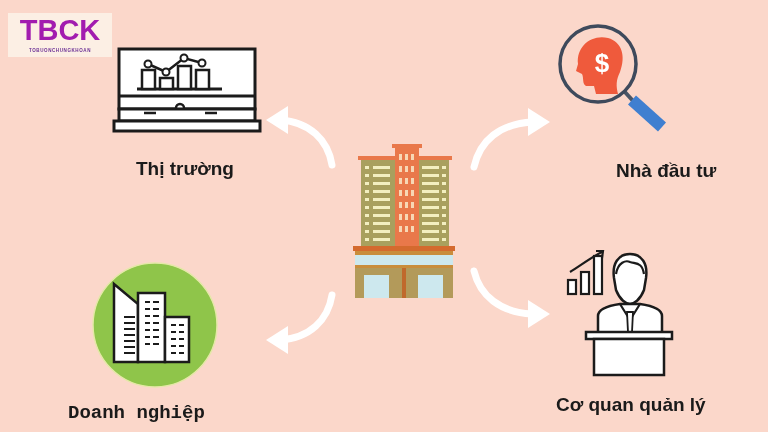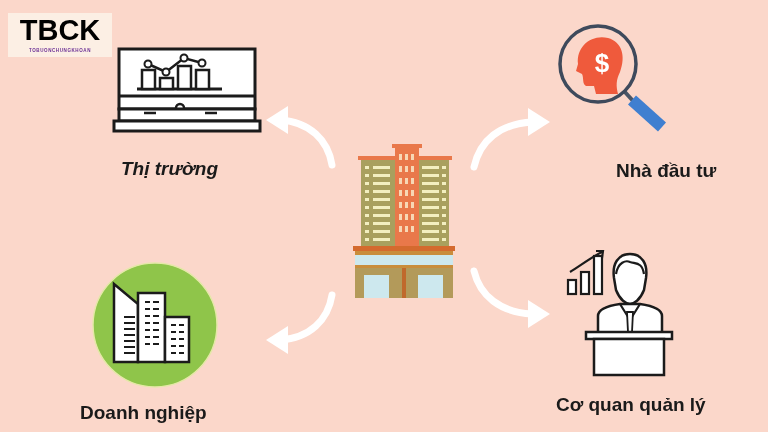--- a/index.html
+++ b/index.html
@@ -1,19 +1,19 @@
 <!DOCTYPE html>
 <html><head>
 <meta charset="utf-8">
 <style>
   html,body{margin:0;padding:0;}
   body{width:768px;height:432px;background:#fbd7ca;position:relative;overflow:hidden;font-family:"Liberation Sans","DejaVu Sans",sans-serif;}
   .abs{position:absolute;}
   .logo{left:8px;top:13px;width:104px;height:44px;background:#fcefe4;}
-  .logo-main{position:absolute;left:0;right:0;top:2px;text-align:center;font-weight:bold;font-size:29px;color:#000000;letter-spacing:0px;line-height:30px;}
+  .logo-main{position:absolute;left:0;right:0;top:2px;text-align:center;font-weight:bold;font-size:29px;color:#a21caf;letter-spacing:0px;line-height:30px;}
   .logo-sub{position:absolute;left:0;right:0;top:35px;text-align:center;font-size:4.5px;color:#6b2f95;letter-spacing:0.6px;font-weight:bold;}
   .label{font-weight:bold;font-size:19px;color:#1a1a1a;white-space:nowrap;}
   svg{display:block;}
 </style>
 </head>
 <body>
 
 <div class="abs logo">
   <div class="logo-main">TBCK</div>
   <div class="logo-sub">TOBUONCHUNGKHOAN</div>
@@ -33,21 +33,21 @@
     <rect x="48" y="32" width="13" height="11" fill="#fff" stroke="#1b1b1b" stroke-width="2.5"></rect>
     <rect x="66" y="20" width="13" height="23" fill="#fff" stroke="#1b1b1b" stroke-width="2.5"></rect>
     <rect x="84" y="24" width="13" height="19" fill="#fff" stroke="#1b1b1b" stroke-width="2.5"></rect>
     <polyline points="36,18 54,26 72,12 90,17" fill="none" stroke="#1b1b1b" stroke-width="2.5"></polyline>
     <circle cx="36" cy="18" r="3.5" fill="#fff" stroke="#1b1b1b" stroke-width="2"></circle>
     <circle cx="54" cy="26" r="3.5" fill="#fff" stroke="#1b1b1b" stroke-width="2"></circle>
     <circle cx="72" cy="12" r="3.5" fill="#fff" stroke="#1b1b1b" stroke-width="2"></circle>
     <circle cx="90" cy="17" r="3.5" fill="#fff" stroke="#1b1b1b" stroke-width="2"></circle>
   </svg>
 </div>
-<div class="abs label" style="left:121px;top:158px;font-style:italic;">Thị trường</div>
+<div class="abs label" style="left:136px;top:158px;">Thị trường</div>
 
 <div class="abs" style="left:556px;top:24px;">
   <svg width="120" height="110" viewBox="0 0 120 110">
     <line x1="68" y1="67" x2="78" y2="78" stroke="#4a5566" stroke-width="4"></line>
     <line x1="76" y1="76" x2="106" y2="103" stroke="#3f7fd0" stroke-width="12" stroke-linecap="butt"></line>
     <circle cx="42" cy="40" r="38" fill="#fbd7ca" stroke="#3e4a5c" stroke-width="3.5"></circle>
     <path d="M22 40 C20 22 36 10 52 14 C66 18 70 32 64 48 C60 56 60 62 62 70 L40 70 L38 62 L30 62 C26 60 28 54 26 50 L20 47 Z" fill="#ef5a3c"></path>
     <text x="46" y="48" text-anchor="middle" font-family="Liberation Sans, sans-serif" font-size="26" fill="#fff" font-weight="bold">$</text>
   </svg>
 </div>
@@ -196,21 +196,21 @@
         <line x1="87" y1="70" x2="92" y2="70"></line>
       <line x1="79" y1="77" x2="84" y2="77"></line>
         <line x1="87" y1="77" x2="92" y2="77"></line>
       <line x1="79" y1="84" x2="84" y2="84"></line>
         <line x1="87" y1="84" x2="92" y2="84"></line>
       <line x1="79" y1="91" x2="84" y2="91"></line>
         <line x1="87" y1="91" x2="92" y2="91"></line>
     </g>
   </svg>
 </div>
-<div class="abs label" style="left:80px;top:402px;">Doanh nghiệp</div>
+<div class="abs label" style="left:68px;top:402px;font-family:Liberation Mono, monospace;">Doanh nghiệp</div>
 
 <div class="abs" style="left:564px;top:248px;">
   <svg width="120" height="130" viewBox="0 0 120 130">
     <rect x="4" y="32" width="8" height="14" fill="#fff" stroke="#1b1b1b" stroke-width="2.2"></rect>
     <rect x="17" y="24" width="8" height="22" fill="#fff" stroke="#1b1b1b" stroke-width="2.2"></rect>
     <rect x="30" y="8" width="8" height="38" fill="#fff" stroke="#1b1b1b" stroke-width="2.2"></rect>
     <path d="M6 24 C16 18 26 10 38 4" fill="none" stroke="#1b1b1b" stroke-width="2.2"></path>
     <polyline points="32,3 39,3 38,10" fill="none" stroke="#1b1b1b" stroke-width="2.2"></polyline>
     <path d="M50 30 C48 16 54 6 66 6 C78 6 84 16 82 30 L80 42 C76 52 70 56 66 56 C62 56 56 52 52 42 Z" fill="#fff" stroke="#1b1b1b" stroke-width="2.5"></path>
     <path d="M52 26 C54 14 62 12 66 14 C72 16 78 14 80 26" fill="none" stroke="#1b1b1b" stroke-width="2.2"></path>

